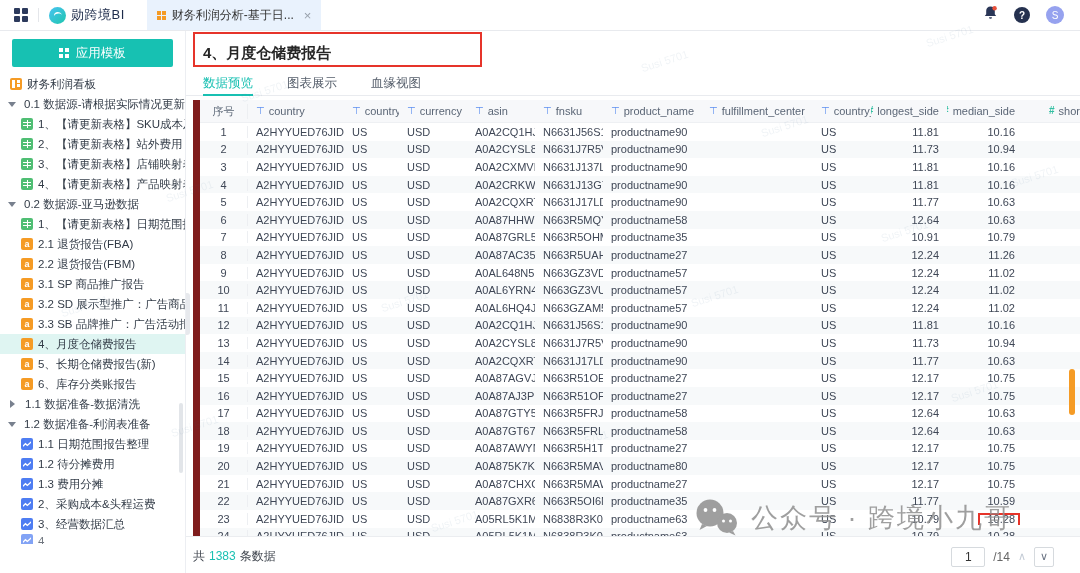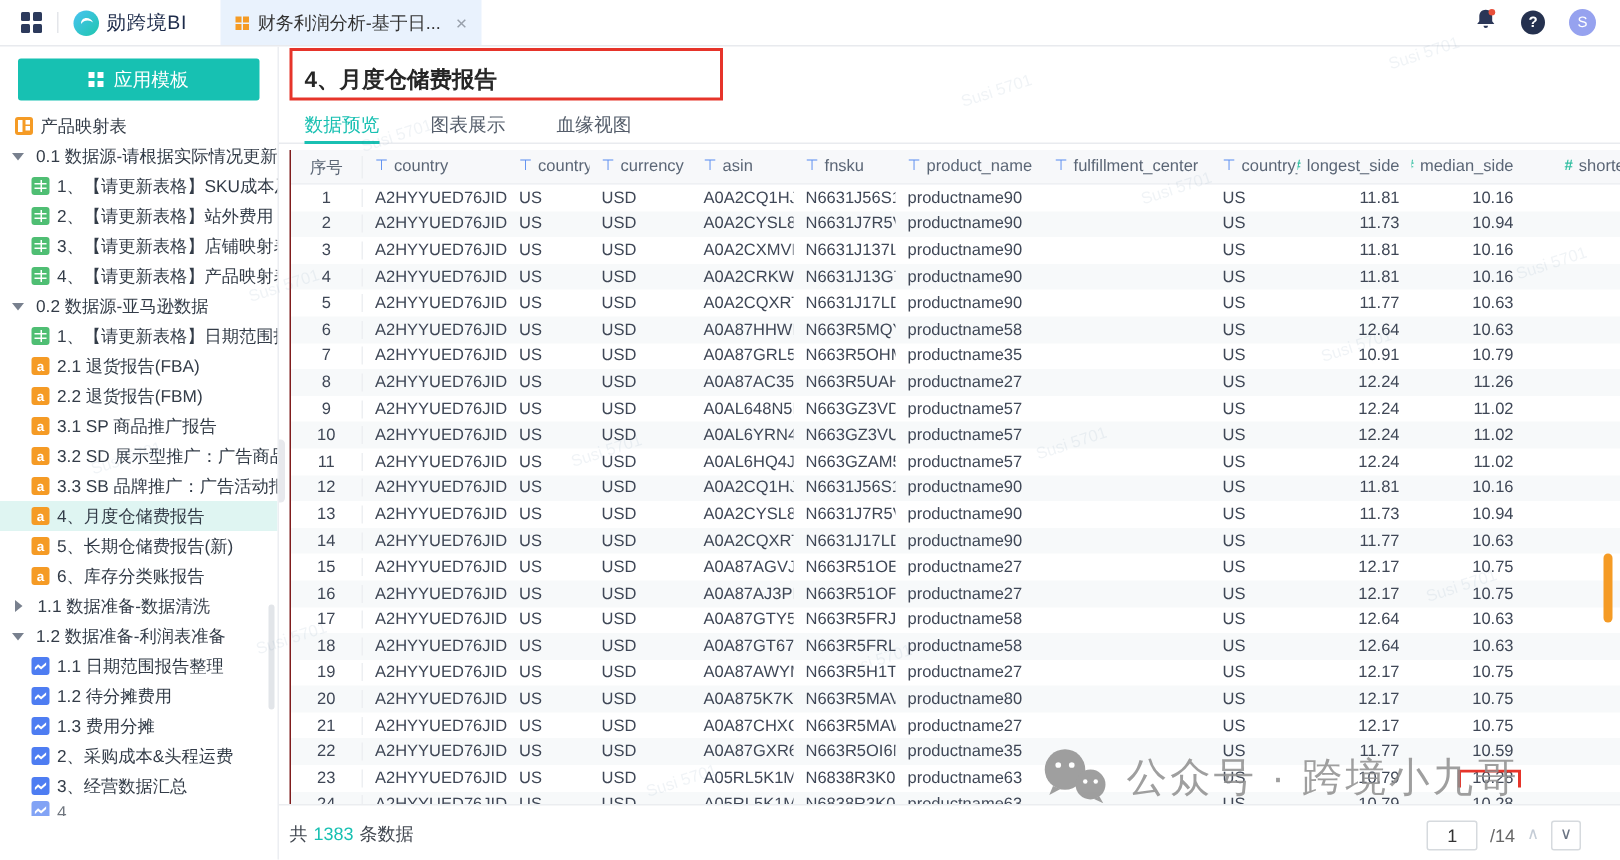--- a/index.html
+++ b/index.html
@@ -47,21 +47,21 @@
   .dash-orange::after{content:"";position:absolute;left:7px;top:2px;right:2px;height:3px;background:#fff;box-shadow:0 4px 0 #fff}
   .sb-thumb{position:absolute;right:2px;top:372px;width:4px;height:70px;background:#e2e5e9;border-radius:2px}
   
   main{flex:1;position:relative;overflow:hidden;background:#fff}
   .page-title{height:40px;box-sizing:border-box;padding:13px 0 0 17px;font-size:15px;font-weight:bold;color:#262626}
   .red-frame{position:absolute;left:7px;top:1px;width:285px;height:31px;border:2px solid #e6342a;z-index:8;pointer-events:none}
   .tabs{display:flex;gap:34px;padding-left:17px;height:25px;box-sizing:border-box;border-bottom:1px solid #e9ebef;align-items:center}
   .tab{font-size:12.5px;color:#555e6b;position:relative;height:100%;display:flex;align-items:center;cursor:pointer}
   .tab.active{color:#19c0b2}
   .tab.active::after{content:"";position:absolute;left:0;right:0;bottom:-1px;height:2px;background:#19c0b2}
-  .tbl{margin-left:7px;position:relative;border-left:1px solid #7f1d1d}
+  .tbl{margin-left:7px;position:relative;border-left:7px solid #7f1d1d}
   .thead{display:flex;height:22px;background:#f7f8fa;align-items:center;color:#5b6676;font-size:11px;margin-top:4px;border-bottom:1px solid #eef0f3}
   .tbody{height:413px;overflow:hidden}
   .tr{display:flex;height:17.6px;align-items:center;font-size:11px;color:#3f4756}
   .tr:nth-child(even){background:#f7f9fa}
   .td,.th{flex:none;padding:0 8px;box-sizing:border-box;overflow:hidden;white-space:nowrap;display:flex;align-items:center;gap:4px}
   .c0{width:48px;justify-content:center;border-right:1px solid #edeff2}
   .c1{width:96px}.c2{width:55px}.c3{width:68px}.c4{width:68px}.c5{width:68px}
   .c6{width:98px}.c7{width:112px}.c8{width:58px}
   .c9{width:76px;justify-content:flex-end}.c10{width:76px;justify-content:flex-end}
   .c11{width:180px;padding-left:26px}
@@ -134,21 +134,21 @@
           <i></i>
           <i></i>
           <i></i>
           <i></i>
         </span>
       <span>应用模板</span>
     </button>
     <div id="tree">
         <div class="tree-item lvl0">
           <span class="nicon dash-orange"></span>
-          <span class="tree-label">产品映射表</span>
+          <span class="tree-label">财务利润看板</span>
         </div>
         <div class="tree-item lvl0">
           <span class="arrow expanded"></span>
           <span class="tree-label">0.1 数据源-请根据实际情况更新</span>
         </div>
         <div class="tree-item lvl1">
           <span class="nicon table-green"></span>
           <span class="tree-label">1、【请更新表格】SKU成本及头程</span>
         </div>
         <div class="tree-item lvl1">

